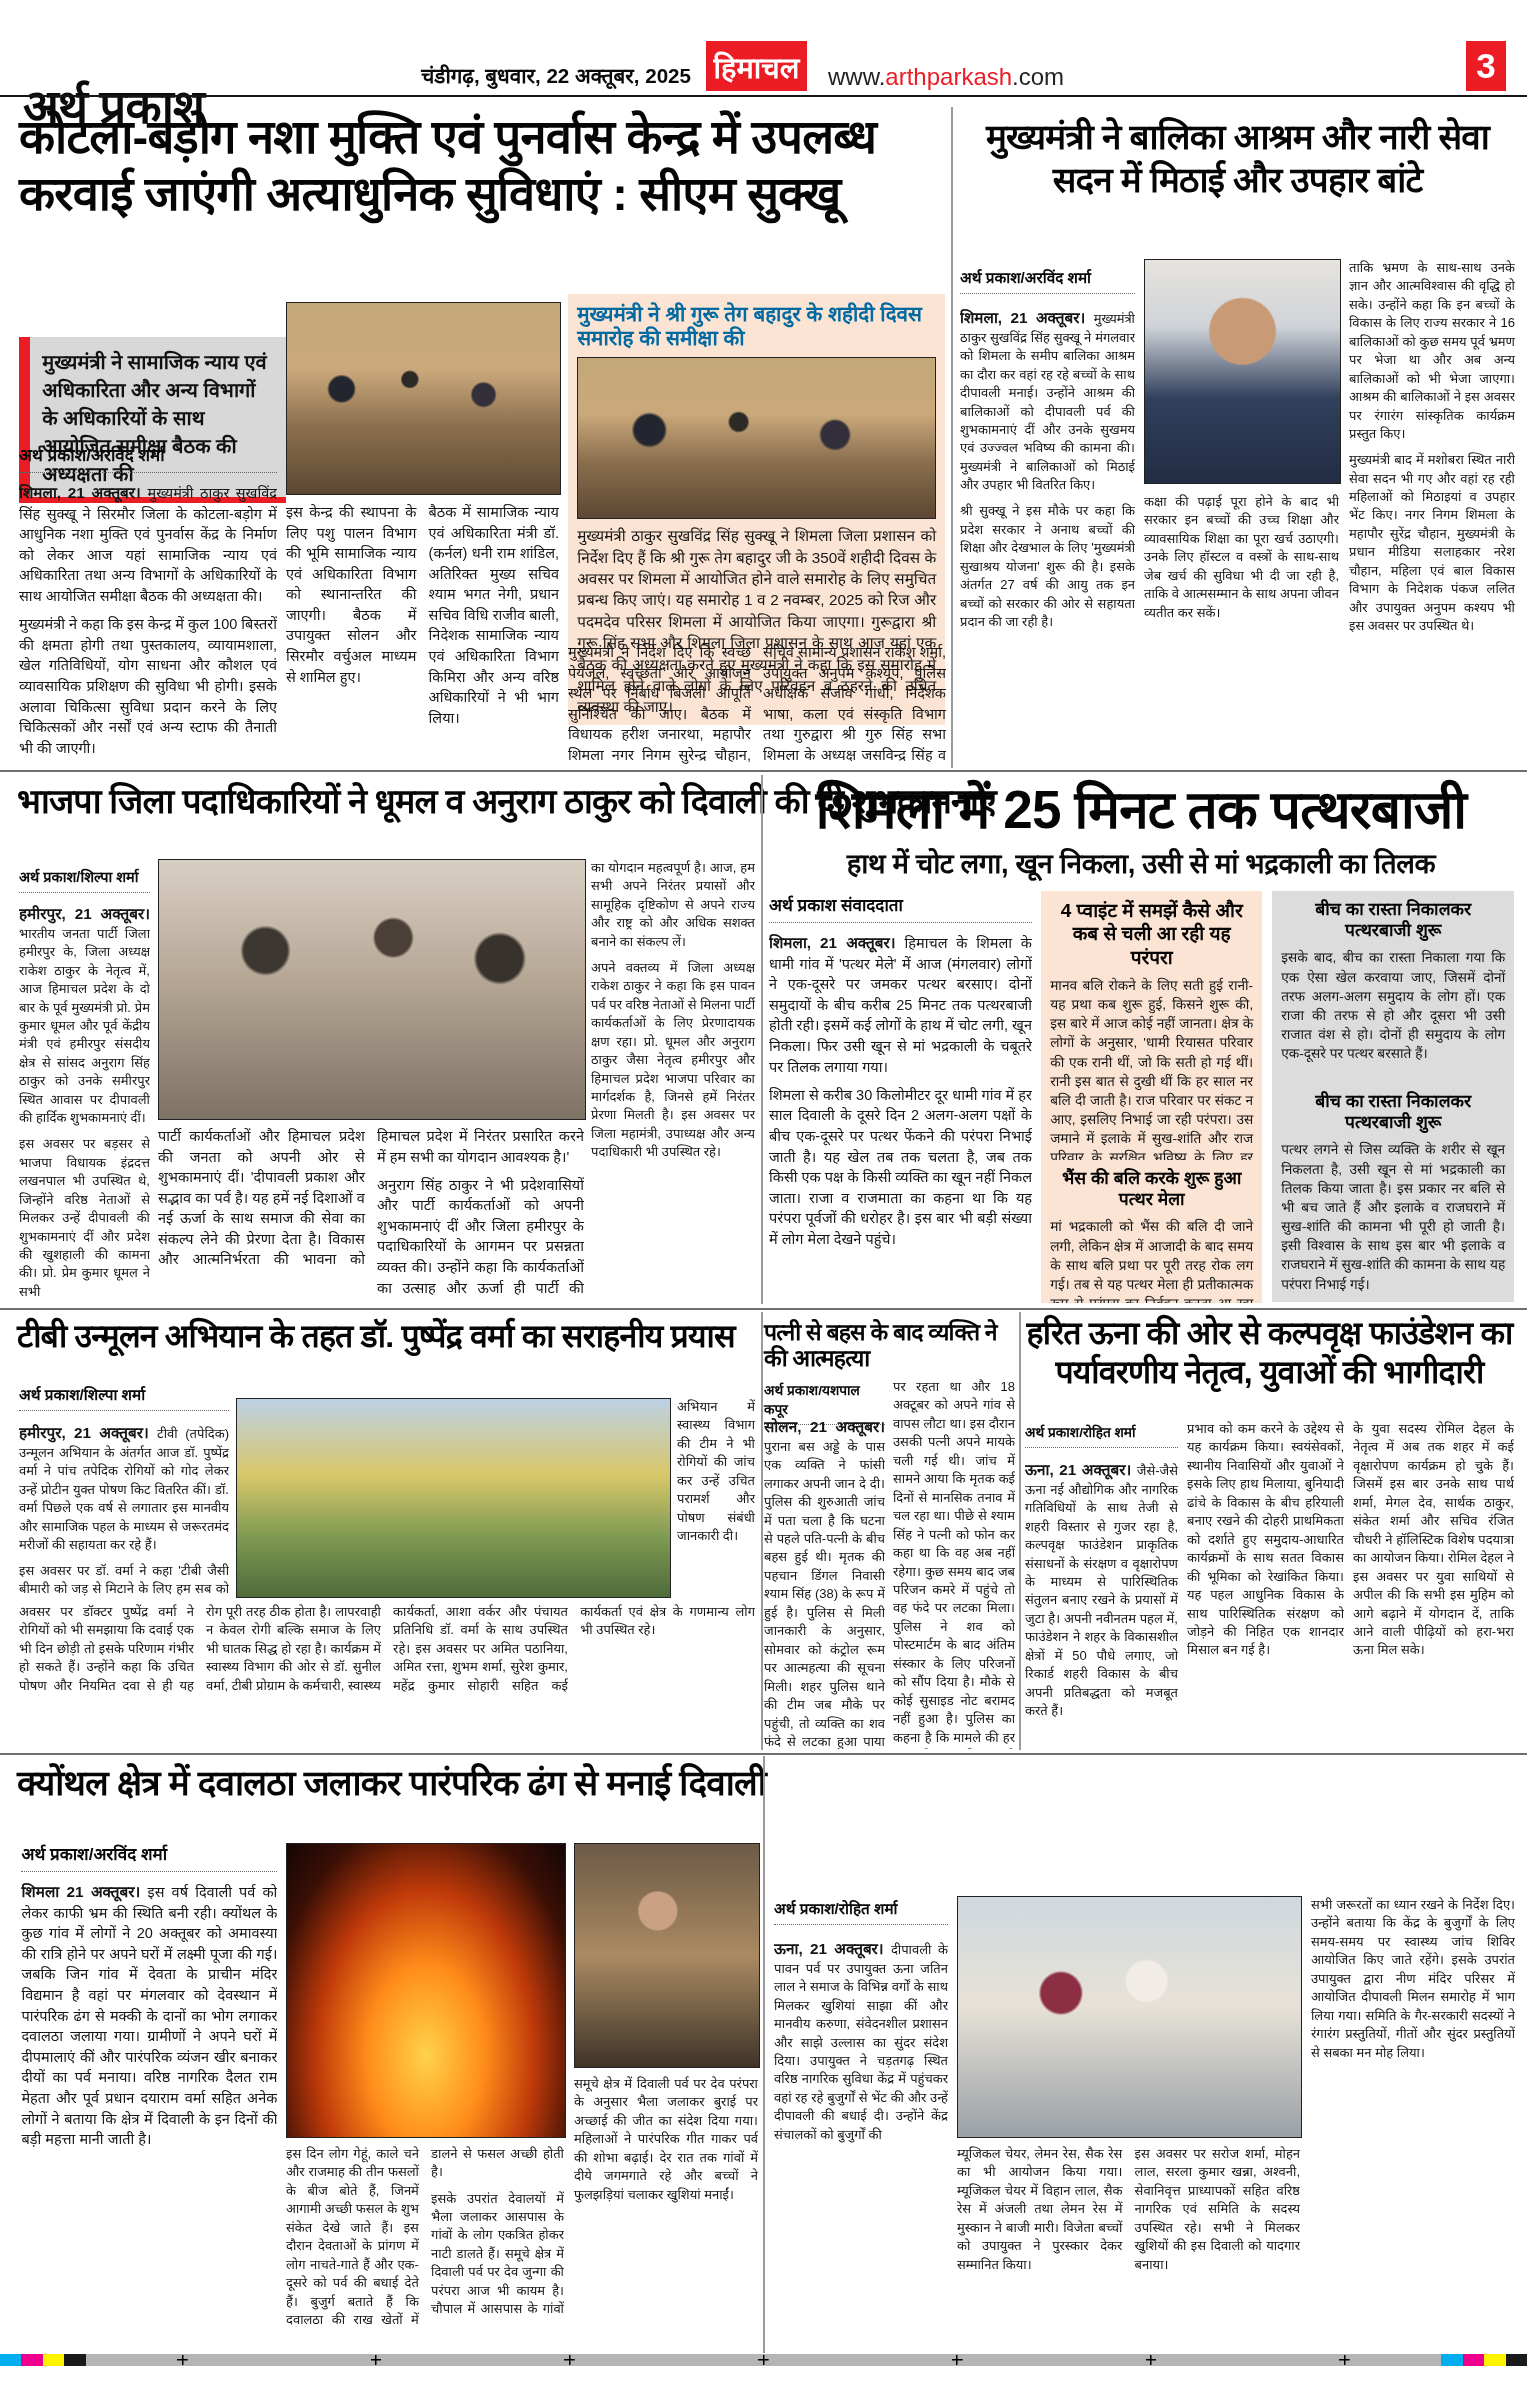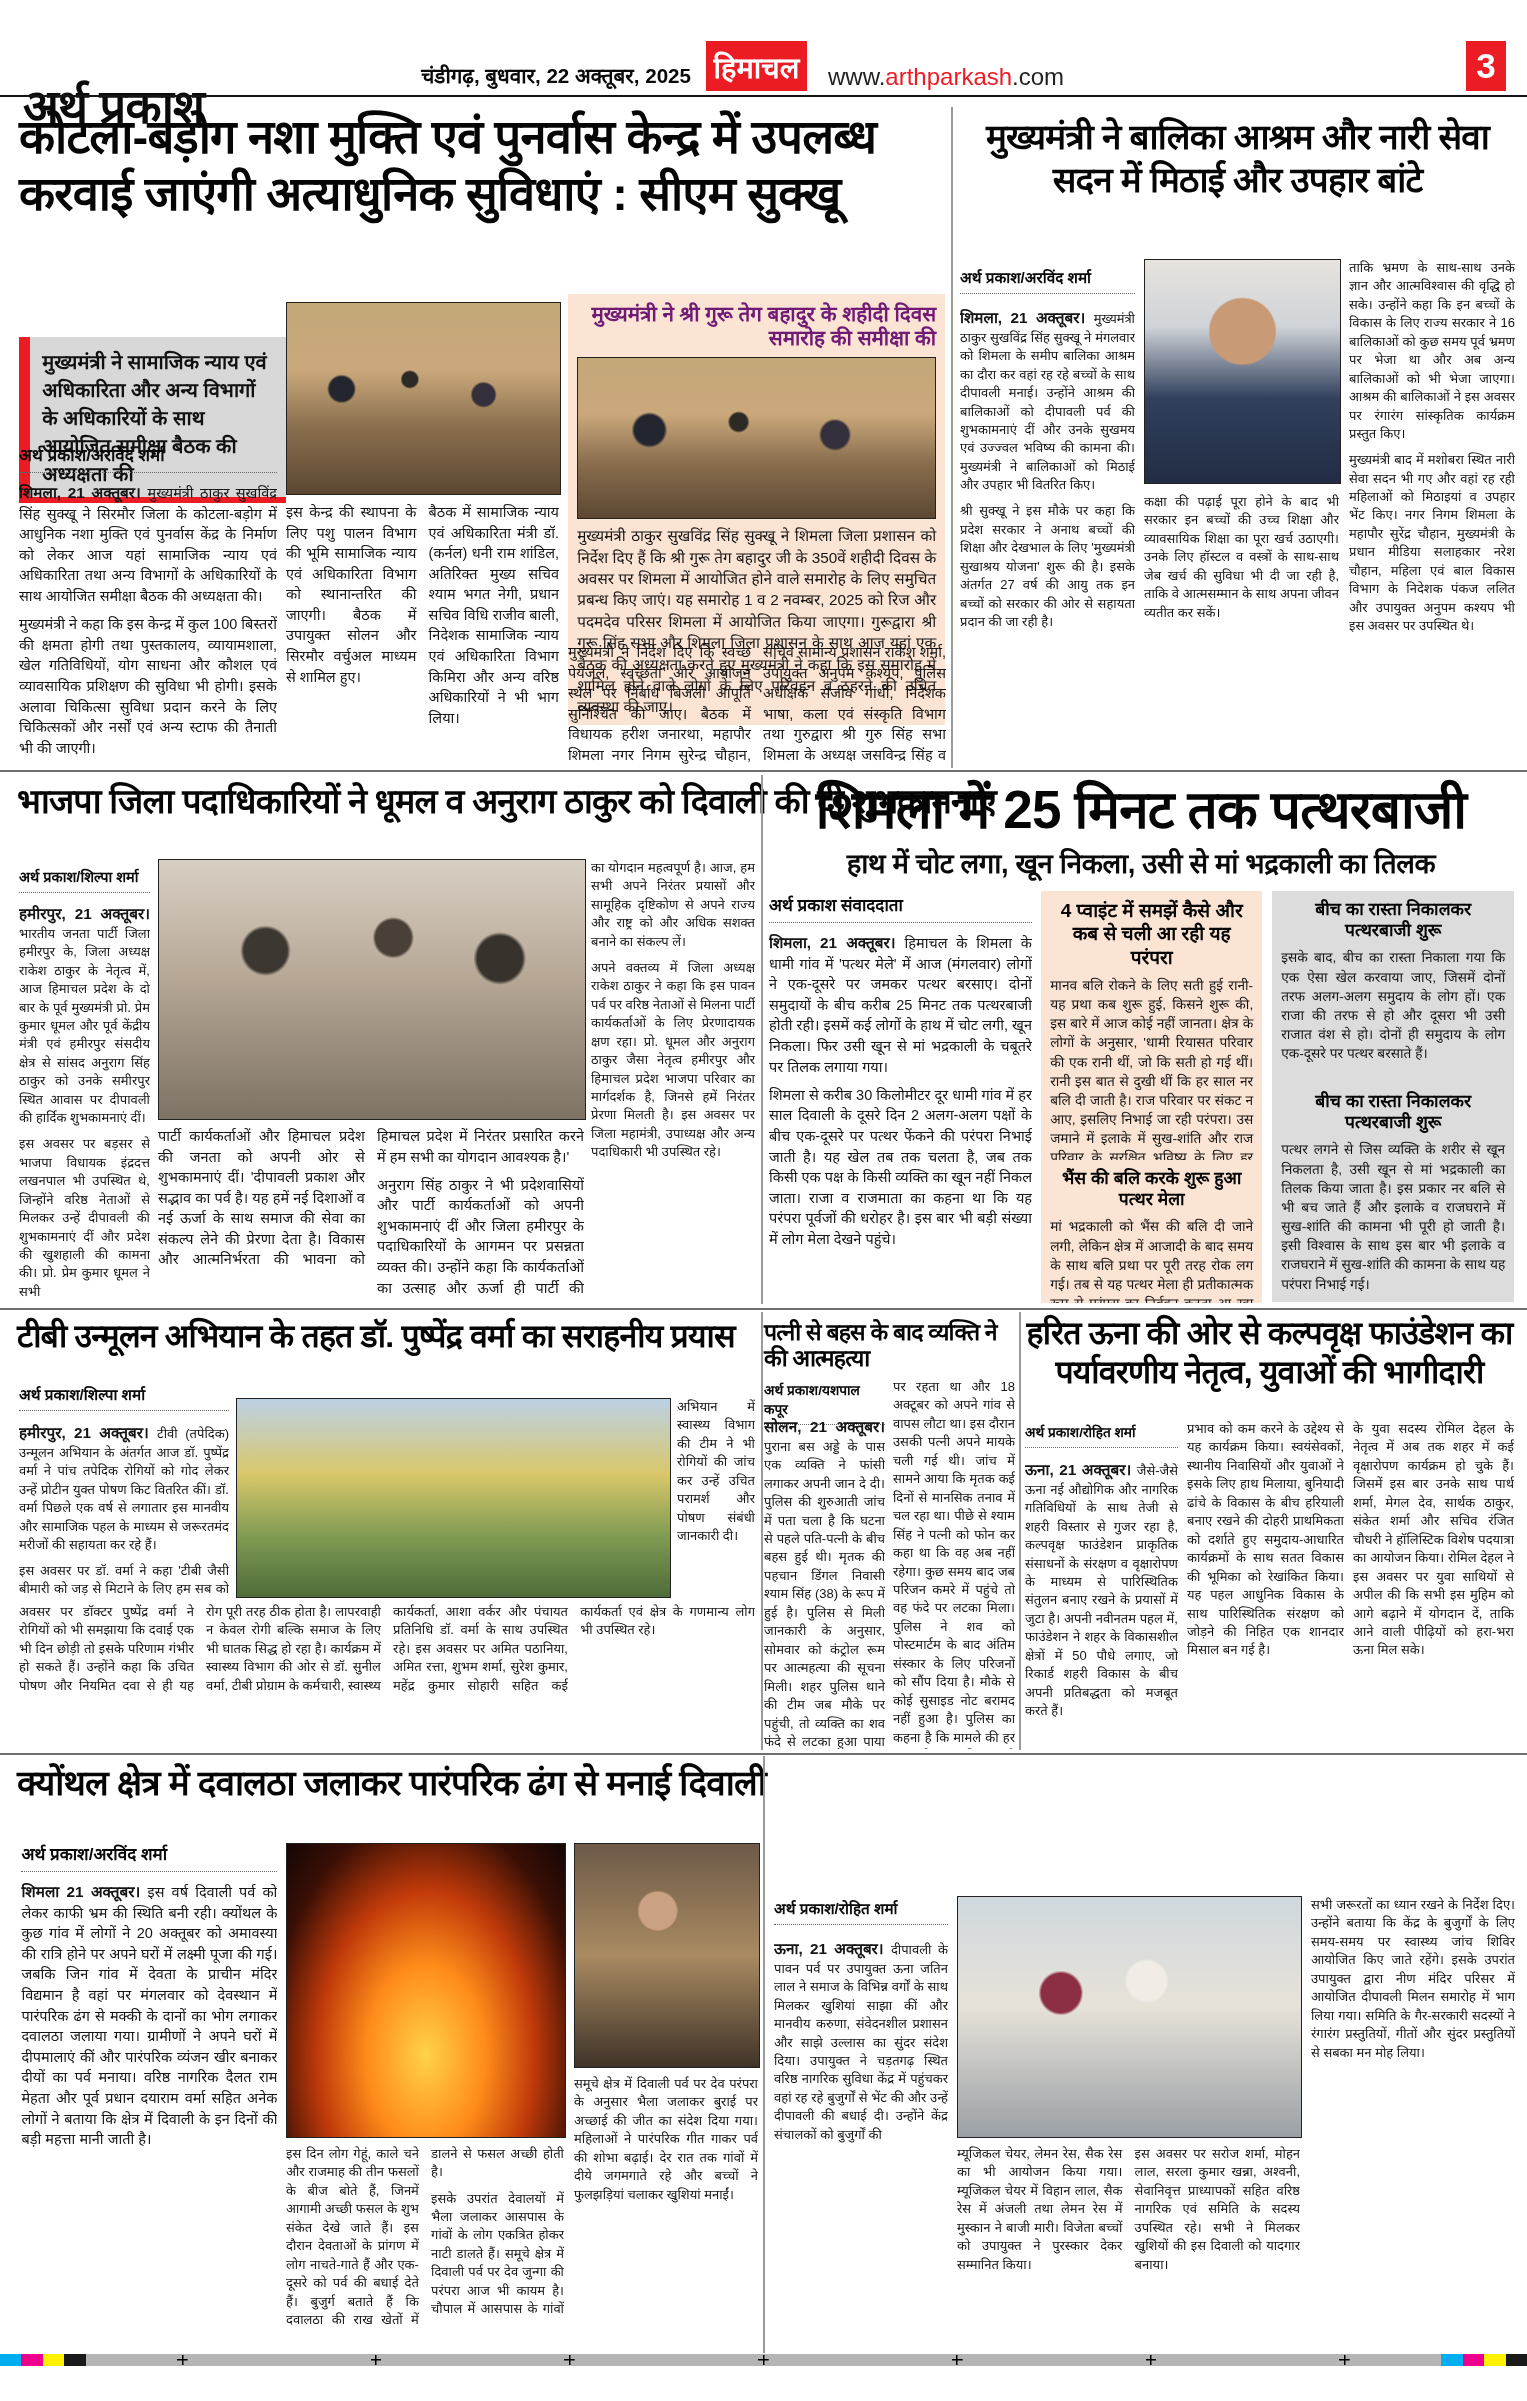--- a/index.html
+++ b/index.html
@@ -31,21 +31,21 @@
   .cols2{column-count:2;column-gap:12.2px;}
   .cols4{column-count:4;column-gap:12.2px;}
   .clip{overflow:hidden;}
   
   .intro-box{background:#d8d8d8;border-left:11.4px solid #ec1c24;border-bottom:6.1px solid #ec1c24;
              padding:10.7px 10.7px 9.2px 12.2px;font-size:20px;font-weight:700;line-height:1.4;color:#111;margin-top:32px;}
   .peach-box{background:#fbe4d3;padding:7.6px 9.2px;}
   .gray-box{background:#dcdcdc;padding:7.6px 9.2px;}
   .box-title{font-weight:800;font-size:19px;line-height:1.25;text-align:center;color:#050505;margin:0 0 6.1px;}
   .box-text{font-size:13.7px;line-height:1.4;text-align:justify;color:#151515;}
-  .caption{font-weight:800;font-size:20.6px;text-align:right;color:#701a75;margin:0 0 6.1px;line-height:1.2;}
+  .caption{font-weight:800;font-size:20.6px;text-align:left;color:#0369a1;margin:0 0 6.1px;line-height:1.2;}
   
   .photo{border:1.5px solid #222;}
   .ph-meeting{background:
       radial-gradient(circle at 20% 45%, #23262e 0 5%, transparent 6%),
       radial-gradient(circle at 45% 40%, #2d2a25 0 4%, transparent 5%),
       radial-gradient(circle at 72% 48%, #33303b 0 5%, transparent 6%),
       linear-gradient(180deg,#c3a878 0%,#caa87b 35%,#8a6f4e 65%,#5d4733 100%);}
   .ph-portrait{background:
       radial-gradient(circle at 50% 32%, #c99a76 0 18%, transparent 19%),
       linear-gradient(180deg,#e7e3de 0%,#cfd3d8 30%,#31405c 62%,#222c44 100%);}

